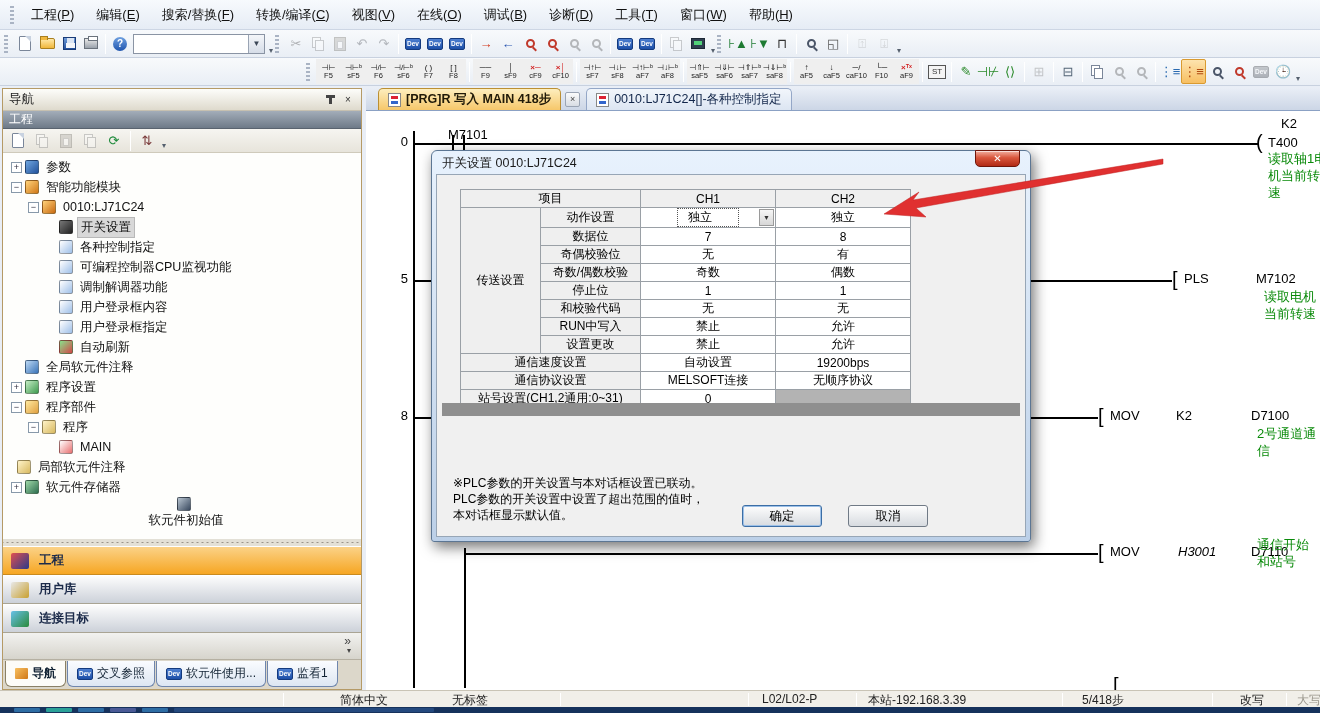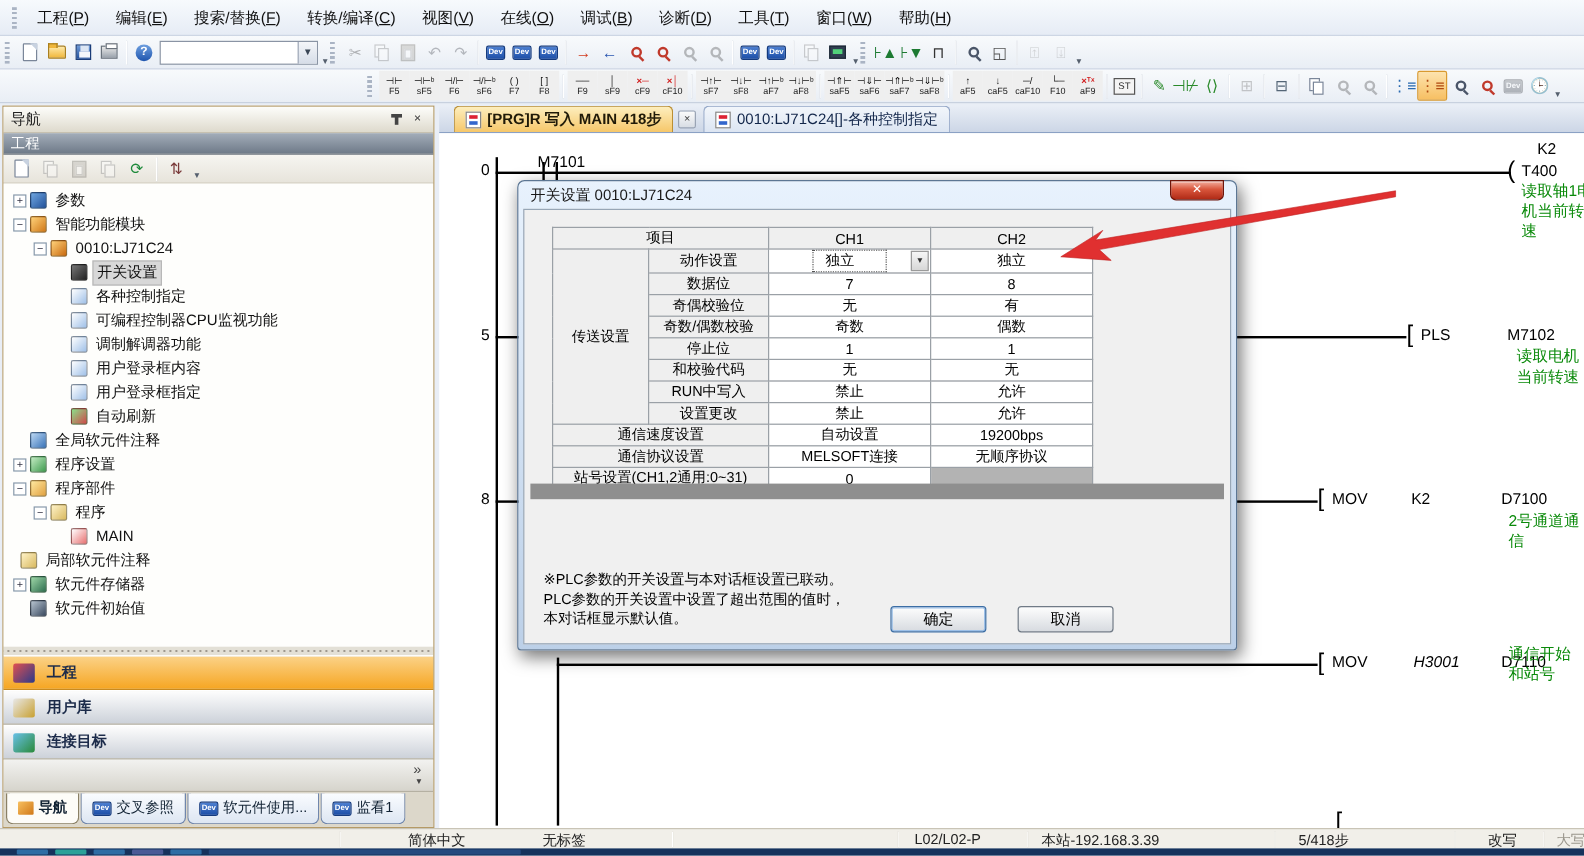--- a/index.html
+++ b/index.html
@@ -565,21 +565,21 @@
       <div class="tree-row" style="">
         <span class="exp-spacer"></span>
         <span class="tree-ic" style="background: linear-gradient(135deg, rgb(255, 243, 200), rgb(216, 185, 96));"></span>
         <span class="tree-label">局部软元件注释</span>
       </div>
       <div class="tree-row" style="padding-left: 8px;">
         <span class="expander">+</span>
         <span class="tree-ic" style="background: linear-gradient(135deg, rgb(159, 216, 168), rgb(47, 111, 80));"></span>
         <span class="tree-label">软元件存储器</span>
       </div>
-      <div class="tree-row" style="padding-left: 8px;">
+      <div class="tree-row" style="padding-left: 8px; flex-direction: column;">
         <span class="exp-spacer"></span>
         <span class="tree-ic" style="background: linear-gradient(135deg, rgb(184, 196, 208), rgb(58, 74, 96));"></span>
         <span class="tree-label">软元件初始值</span>
       </div>
     </div>
   <div class="splitter"></div>
   <div id="nav-stack">
       <div class="stack-btn active">
         <span class="s-ic" style="background: linear-gradient(135deg, rgb(224, 80, 80), rgb(42, 58, 138));"></span>
         <span class="s-lbl">工程</span>

